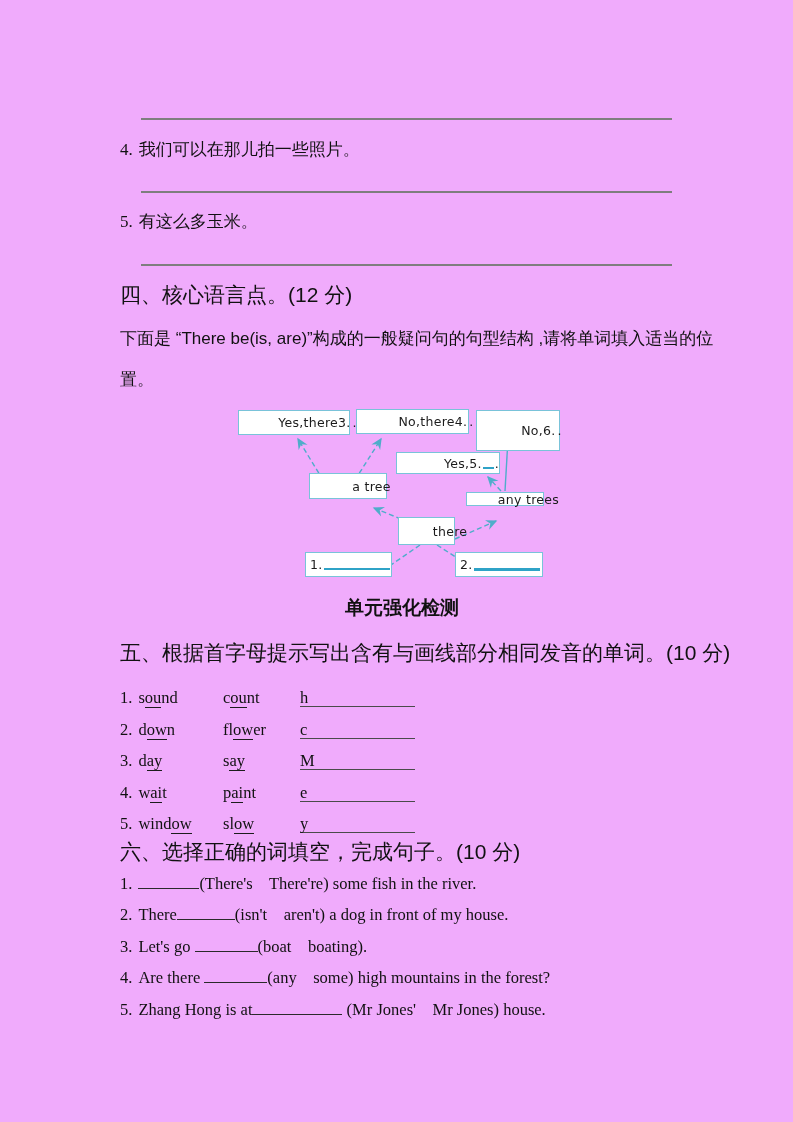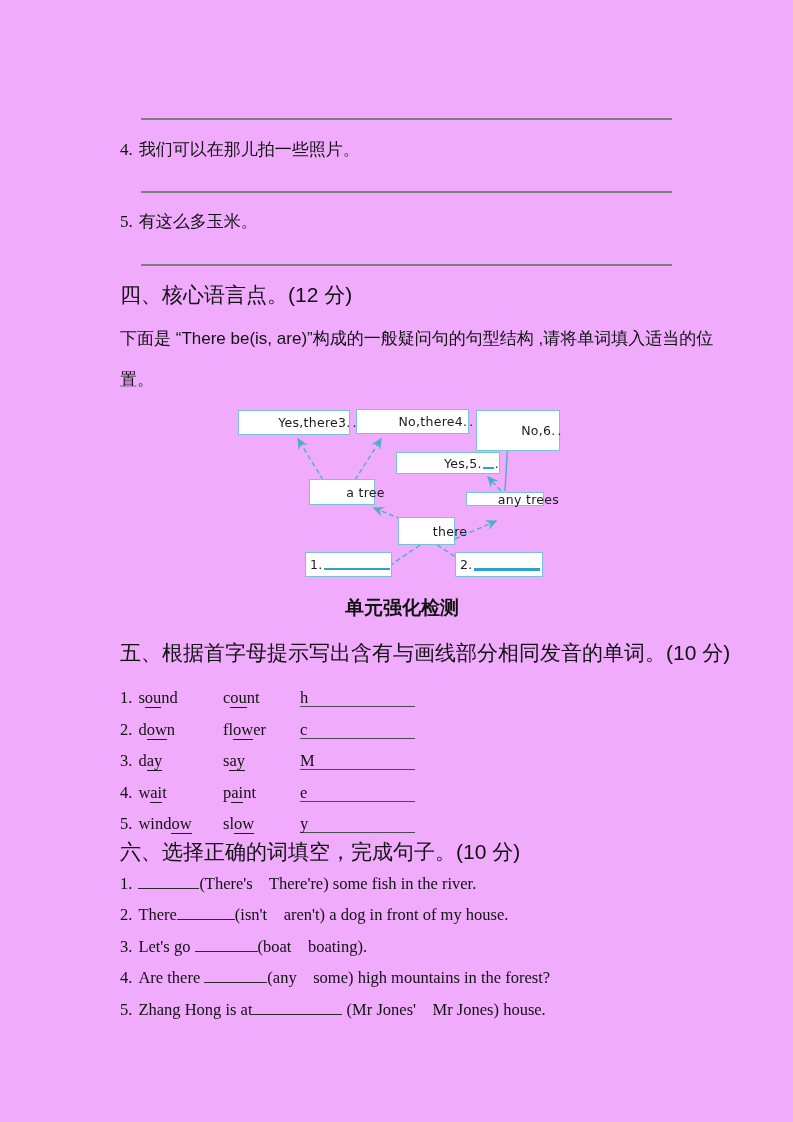--- a/index.html
+++ b/index.html
@@ -105,21 +105,21 @@
         <span class="dblank thick" style="width:36px"></span>
         <span>.</span>
       </div>
 
     <div class="dbox" style="left:276px;top:50px;width:104px;height:22px">
         <span>Yes,5.</span>
         <span class="dblank" style="width:46px"></span>
         <span>.</span>
       </div>
 
-    <div class="dbox" style="left:189px;top:77px;width:66px;height:26px">
+    <div class="dbox" style="left:189px;top:71px;width:78px;height:26px">
         <span>a tree</span>
       </div>
 
     <div class="dbox" style="left:346px;top:90px;width:78px;height:14px">
         <span>any trees</span>
       </div>
 
     <div class="dbox" style="left:278px;top:115px;width:57px;height:28px">
         <span>there</span>
       </div>

